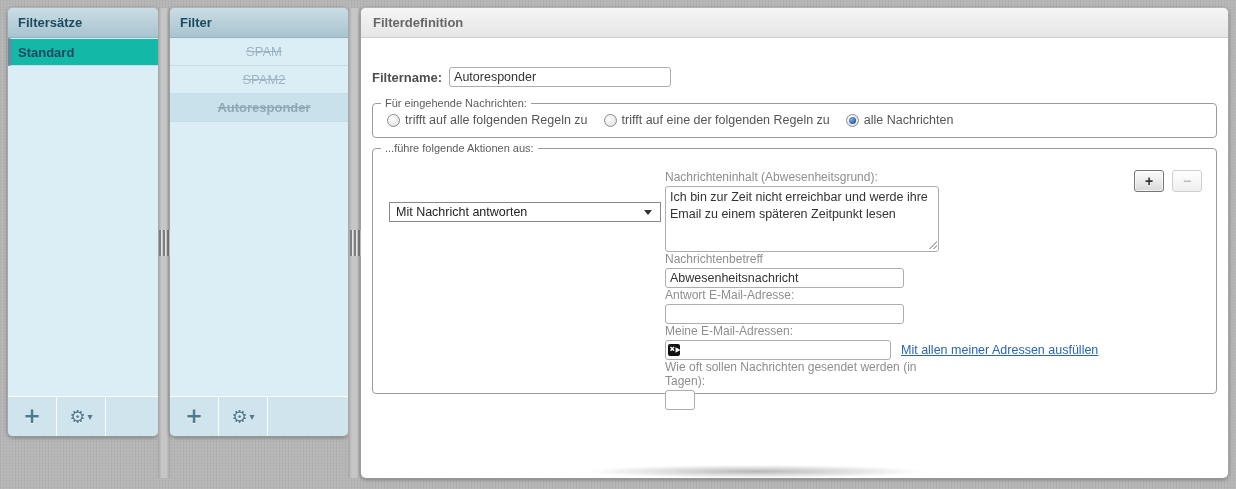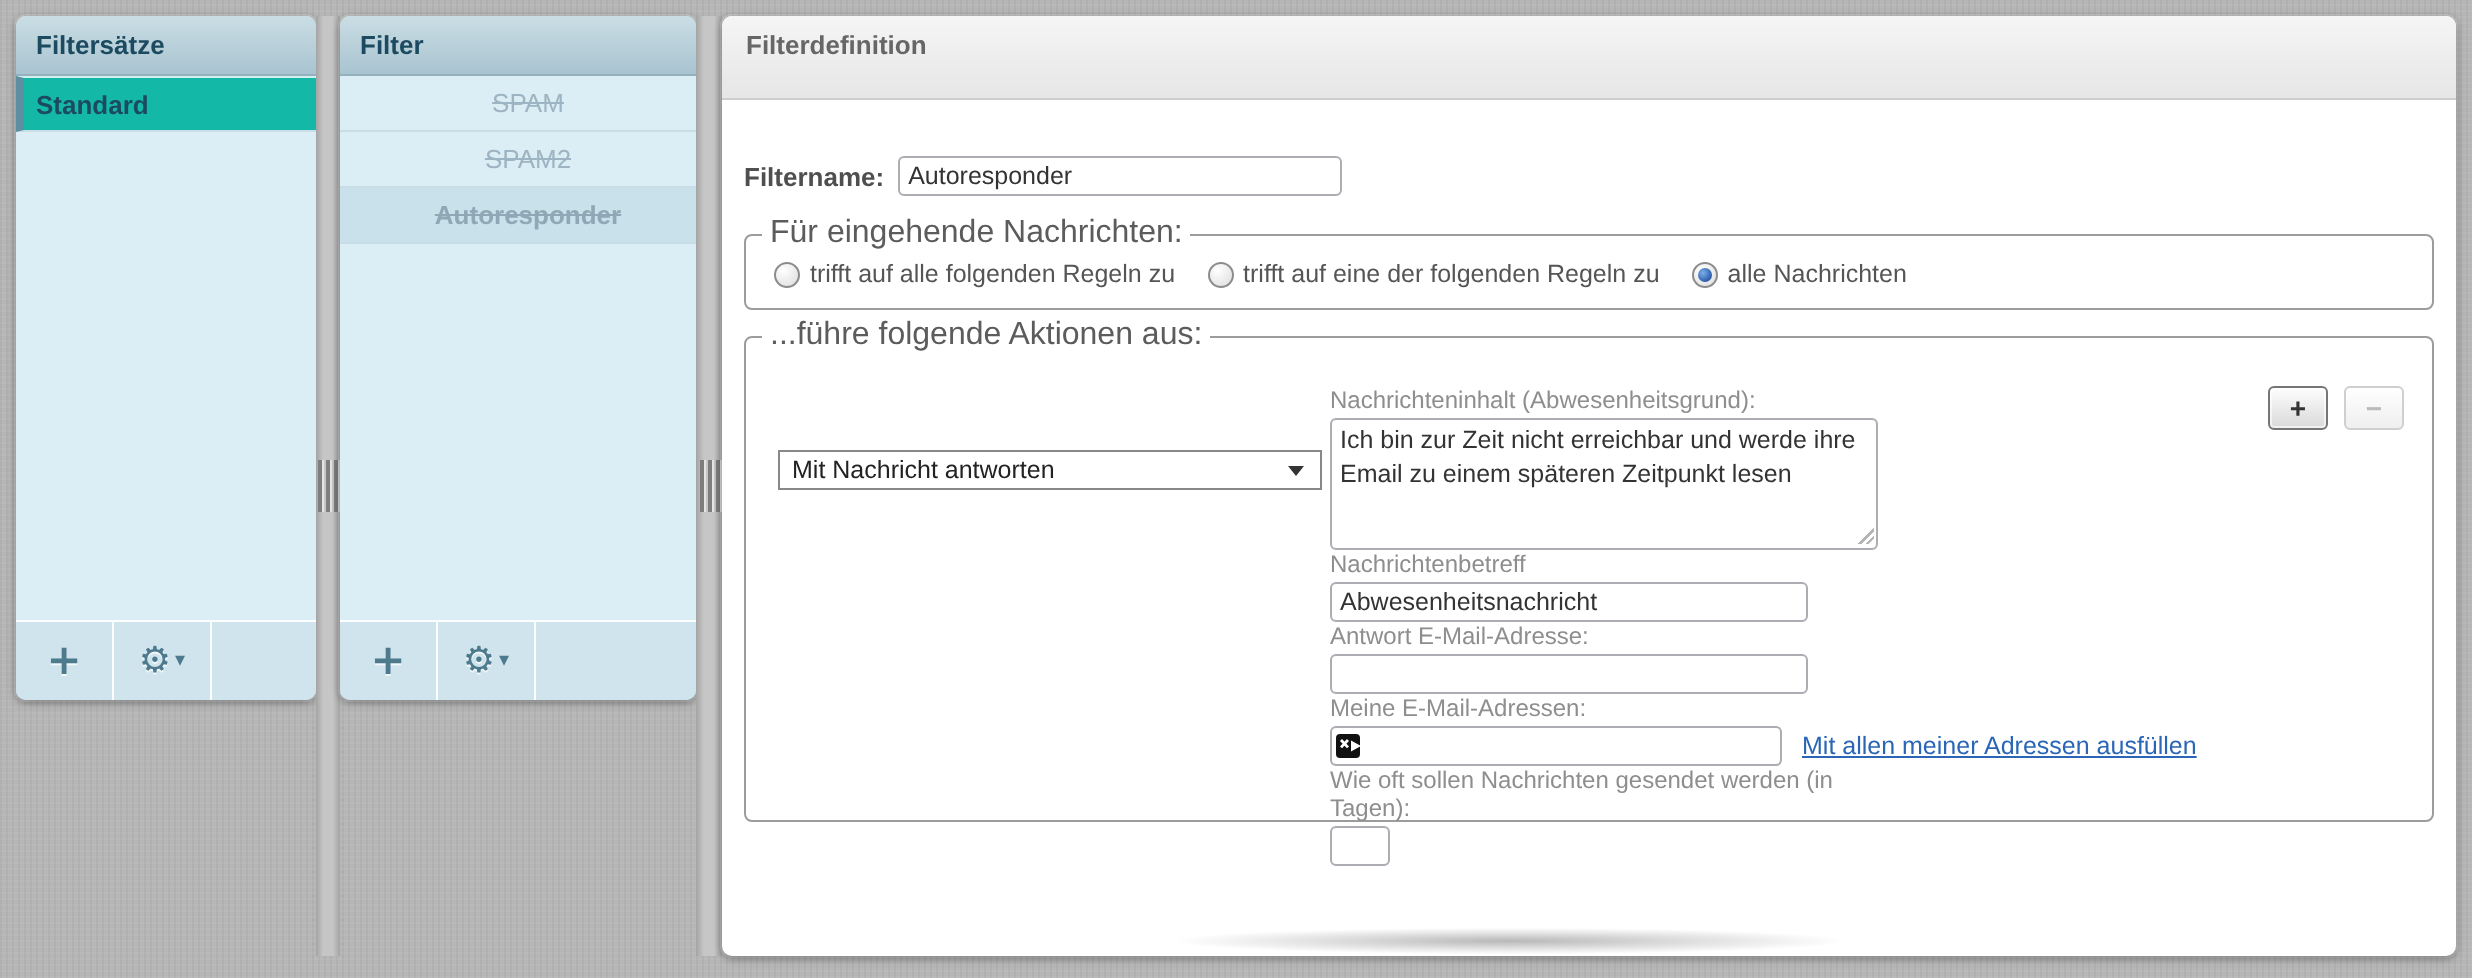--- a/index.html
+++ b/index.html
@@ -9,21 +9,21 @@
     background:
       repeating-linear-gradient(0deg, rgba(255,255,255,.05) 0 1px, rgba(0,0,0,0) 1px 3px),
       repeating-linear-gradient(90deg, rgba(0,0,0,.04) 0 1px, rgba(0,0,0,0) 1px 3px),
       #b6b6b6;
     overflow:hidden;
   }
   .stage { position:relative; width:1236px; height:489px; }
 
   
   .bluepanel {
-    position:absolute; top:8px; height:342px;
+    position:absolute; top:8px; height:428px;
     border-radius:5px; overflow:hidden;
     background:#dceef5;
     box-shadow:0 1px 4px rgba(0,0,0,.45), 0 0 0 1px rgba(255,255,255,.3);
     display:flex; flex-direction:column;
   }
   .panel-filtersets { left:8px; width:150px; }
   .panel-filters   { left:170px; width:178px; }
   .bluehdr {
     flex:none; height:30px; line-height:30px; padding-left:10px;
     background:linear-gradient(#cadde4,#a8c4d0);
@@ -75,41 +75,41 @@
     box-shadow:1px 0 0 rgba(255,255,255,.55);
   }
 
   
   .defpanel {
     position:absolute; top:8px; left:361px; width:867px; height:470px;
     border-radius:5px; overflow:hidden; background:#fff;
     box-shadow:0 1px 4px rgba(0,0,0,.45), 0 0 0 1px rgba(255,255,255,.3);
   }
   .defhdr {
-    height:42px; line-height:30px; padding-left:12px;
+    height:30px; line-height:30px; padding-left:12px;
     background:linear-gradient(#f5f5f5,#e6e6e6);
     border-bottom:1px solid #cecece;
     color:#666; font-size:13px; font-weight:bold;
   }
   .defbody { position:relative; height:439px; padding:0 11px; }
 
-  .row-filtername { padding-top:28px; display:flex; align-items:center; }
+  .row-filtername { padding-top:16px; display:flex; align-items:center;margin-top:13px; }
   .row-filtername label { font-size:13px; font-weight:bold; color:#4f4f4f; }
   input[type=text], .txtarea {
     border:1px solid #abadb3; border-radius:3px; background:#fff;
     font-family:"Liberation Sans", sans-serif; font-size:12.5px; color:#333;
     padding:2px 4px; height:20px; outline:none;
   }
   .in-filtername { width:222px; margin-left:7px; }
 
   fieldset {
     border:1px solid #9c9c9c; border-radius:4px;
     padding:2px 8px 8px 14px; margin-top:10px;
   }
-  legend { font-size:16px; color:#5c5c5c; padding:0 4px; margin-left:-6px; }
+  legend { font-size:11px; color:#5c5c5c; padding:0 4px; margin-left:-6px; }
 
   .radio-row { display:flex; align-items:center; gap:16px; margin-top:2px; padding-bottom:2px; }
   .radio-opt { display:flex; align-items:center; gap:5px; cursor:pointer; }
   .radio-opt .rlabel { font-size:12.5px; color:#555; }
   .radio {
     width:13px; height:13px; border-radius:50%;
     border:1px solid #8c8c8c;
     background:radial-gradient(circle at 35% 30%, #ffffff, #dcdcdc);
     position:relative; flex:none;
   }

